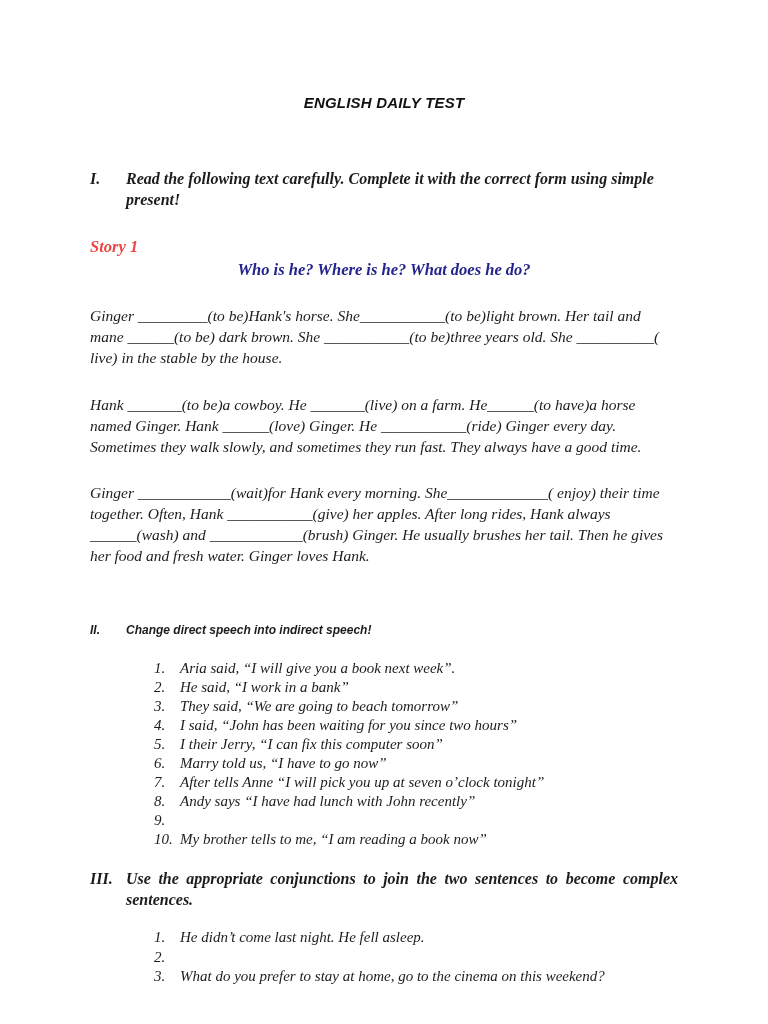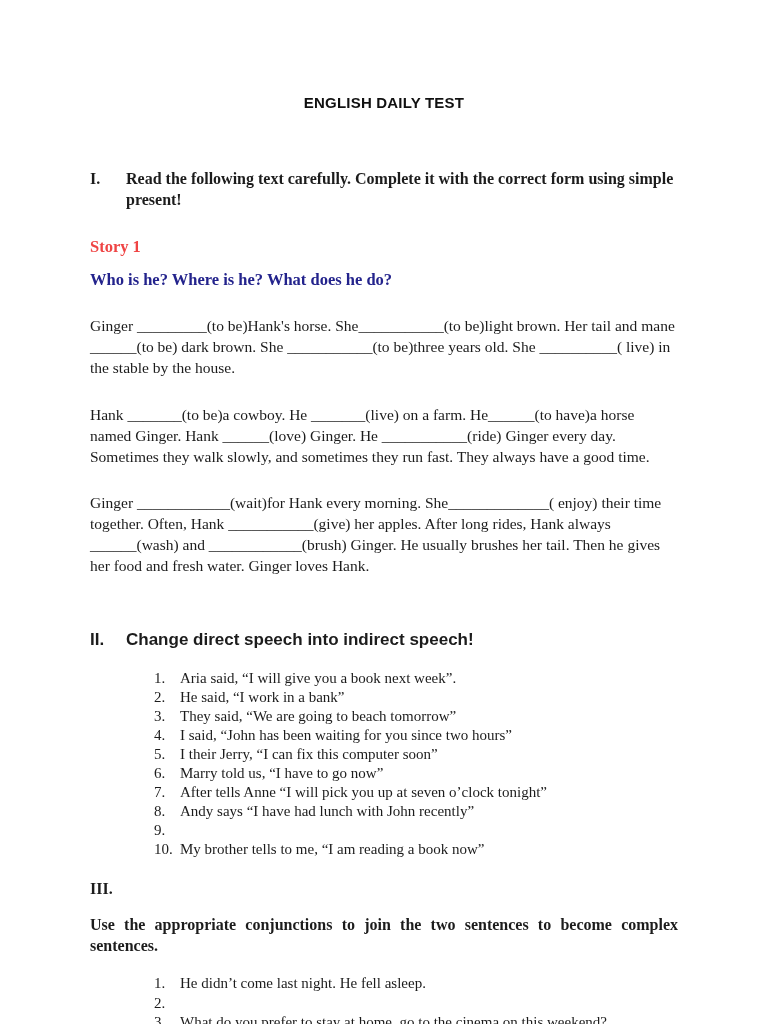--- a/index.html
+++ b/index.html
@@ -1,15 +1,15 @@
 <!DOCTYPE html>
 <html><head>
 <meta charset="utf-8">
 <style>
-  * { margin: 0; padding: 0; box-sizing: border-box; }
+  * { margin: 0; padding: 0; box-sizing: border-box; font-style: italic; }
   html, body {
     width: 768px; height: 1024px;
     background: #ffffff;
     font-family: "Liberation Serif", serif;
     color: #1c1c1c;
     overflow: hidden;
   }
   .page {
     width: 768px; height: 1024px;
     padding: 94px 90px 0 90px;
@@ -33,36 +33,36 @@
   }
   .serif-heading {
     font-family: "Liberation Serif", serif;
     font-weight: bold;
     font-size: 16px;
     line-height: 21px;
   }
   .sans-heading {
     font-family: "Liberation Sans", sans-serif;
     font-weight: bold;
-    font-size: 17px;
+    font-size: 12px;
     line-height: 20px;
   }
   .sec1 { margin-top: 57px; }
   .story-label {
     margin-top: 27px;
     color: #ef4444;
     font-weight: bold;
     font-size: 16.5px;
   }
   .story-subtitle {
-    text-align: left;
+    text-align: center;
     color: #23238c;
     font-weight: bold;
     font-size: 16.5px;
-    margin-top: 13px;
+    margin-top: 3px;
   }
   .body-para {
     margin-top: 25px;
     font-size: 15.5px;
     line-height: 21px;
     color: #1c1c1c;
   }
   .body-para.first { margin-top: 26px; }
   .sec2 { margin-top: 54px; }
   .speech-list, .conj-list {
@@ -71,21 +71,21 @@
     list-style: none;
     font-size: 15px;
     line-height: 19px;
   }
   .speech-list li, .conj-list li {
     display: flex;
   }
   .speech-list .num, .conj-list .num {
     flex: 0 0 26px;
   }
-  .sec3 { margin-top: 19px; flex-direction: column; }
+  .sec3 { margin-top: 19px; }
   .sec3 .heading-justify {
     text-align: justify;
   }
   .conj-list { margin-top: 18px; line-height: 19.5px; }
 </style>
 </head>
 <body>
 
 <div class="page">
 

